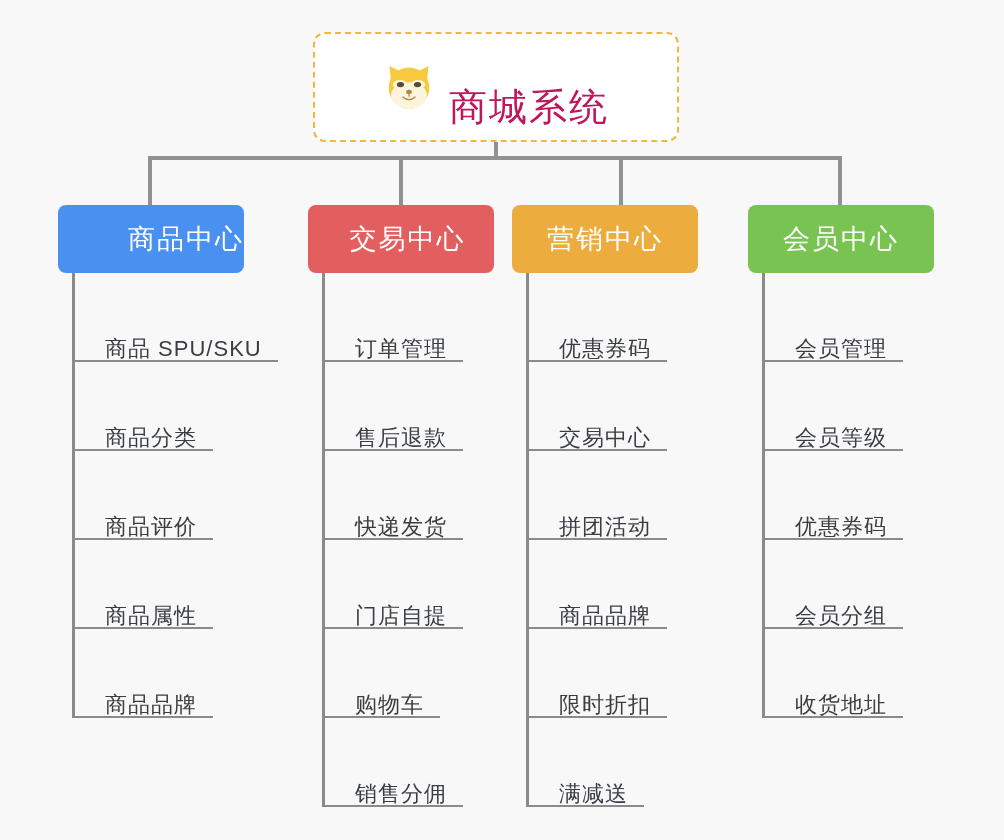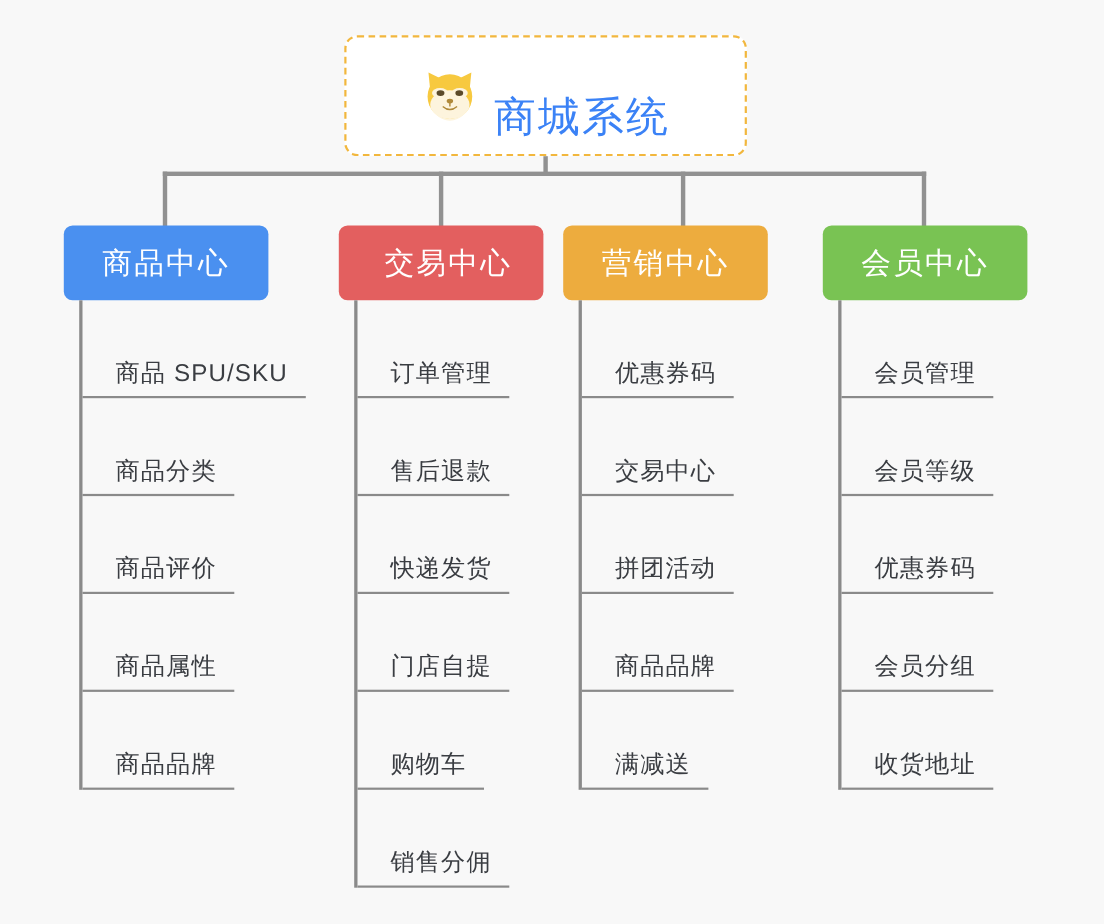--- a/index.html
+++ b/index.html
@@ -83,21 +83,21 @@
   }
   .item {
     position: relative;
     height: 89px;
     display: flex;
     align-items: flex-end;
   }
   .item-label {
     display: inline-block;
     margin-left: 30px;
-    padding-bottom: 12px;
+    padding-bottom: 2px;
     font-size: 22px;
     color: #3a3d42;
     letter-spacing: 1px;
     white-space: nowrap;
     line-height: 1;
   }
   .item-rule {
     position: absolute;
     left: 0;
     bottom: 0;
@@ -127,32 +127,32 @@
 
         <ellipse cx="21.5" cy="29" rx="4.4" ry="3.2" fill="#5b4a2a"></ellipse>
         <ellipse cx="42.5" cy="29" rx="4.4" ry="3.2" fill="#5b4a2a"></ellipse>
 
         <ellipse cx="32" cy="38" rx="3.6" ry="2.6" fill="#b08a3a"></ellipse>
 
         <path d="M32 40 L32 44" stroke="#b08a3a" stroke-width="1.6" fill="none"></path>
         <path d="M24 44 q8 7 16 0" stroke="#b08a3a" stroke-width="1.6" fill="none"></path>
       </svg>
     </span>
-    <span class="root-title" style="color: #3b82f6; margin-top: 40px;">商城系统</span>
+    <span class="root-title" style="color: #be185d; margin-top: 40px;">商城系统</span>
   </div>
 
   <div class="conn conn-v" style="left: 494px; top: 142px; height: 18px; background: rgb(145, 145, 145);"></div>
   <div class="conn conn-h" style="left: 148px; top: 156px; width: 694px; background: rgb(145, 145, 145);"></div>
   <div class="conn conn-v" style="left: 148px; top: 156px; height: 50px; background: rgb(145, 145, 145);"></div>
   <div class="conn conn-v" style="left: 399px; top: 156px; height: 50px; background: rgb(145, 145, 145);"></div>
   <div class="conn conn-v" style="left: 619px; top: 156px; height: 50px; background: rgb(145, 145, 145);"></div>
   <div class="conn conn-v" style="left: 838px; top: 156px; height: 50px; background: rgb(145, 145, 145);"></div>
 
   <div class="column col-0" style="left:58px;">
-    <div class="cat-box" style="background: rgb(74, 144, 240);">
+    <div class="cat-box" style="background: rgb(74, 144, 240); justify-content: flex-end;">
       <span>商品中心</span>
     </div>
     <div class="items">
       <div class="item">
         <span class="item-label">商品 SPU/SKU</span>
         <span class="item-rule" style="width: 203px;"></span>
       </div>
       <div class="item">
         <span class="item-label">商品分类</span>
         <span class="item-rule" style="width: 138px;"></span>
@@ -219,20 +219,24 @@
       </div>
       <div class="item">
         <span class="item-label">拼团活动</span>
         <span class="item-rule" style="width: 138px;"></span>
       </div>
       <div class="item">
         <span class="item-label">商品品牌</span>
         <span class="item-rule" style="width: 138px;"></span>
       </div>
       <div class="item">
+        <span class="item-label">限时折扣</span>
+        <span class="item-rule" style="width: 138px;"></span>
+      </div>
+      <div class="item">
         <span class="item-label">满减送</span>
         <span class="item-rule" style="width: 115px;"></span>
       </div>
     </div>
   </div>
 
   <div class="column col-3" style="left:748px;">
     <div class="cat-box" style="background: rgb(121, 195, 83);">
       <span>会员中心</span>
     </div>

